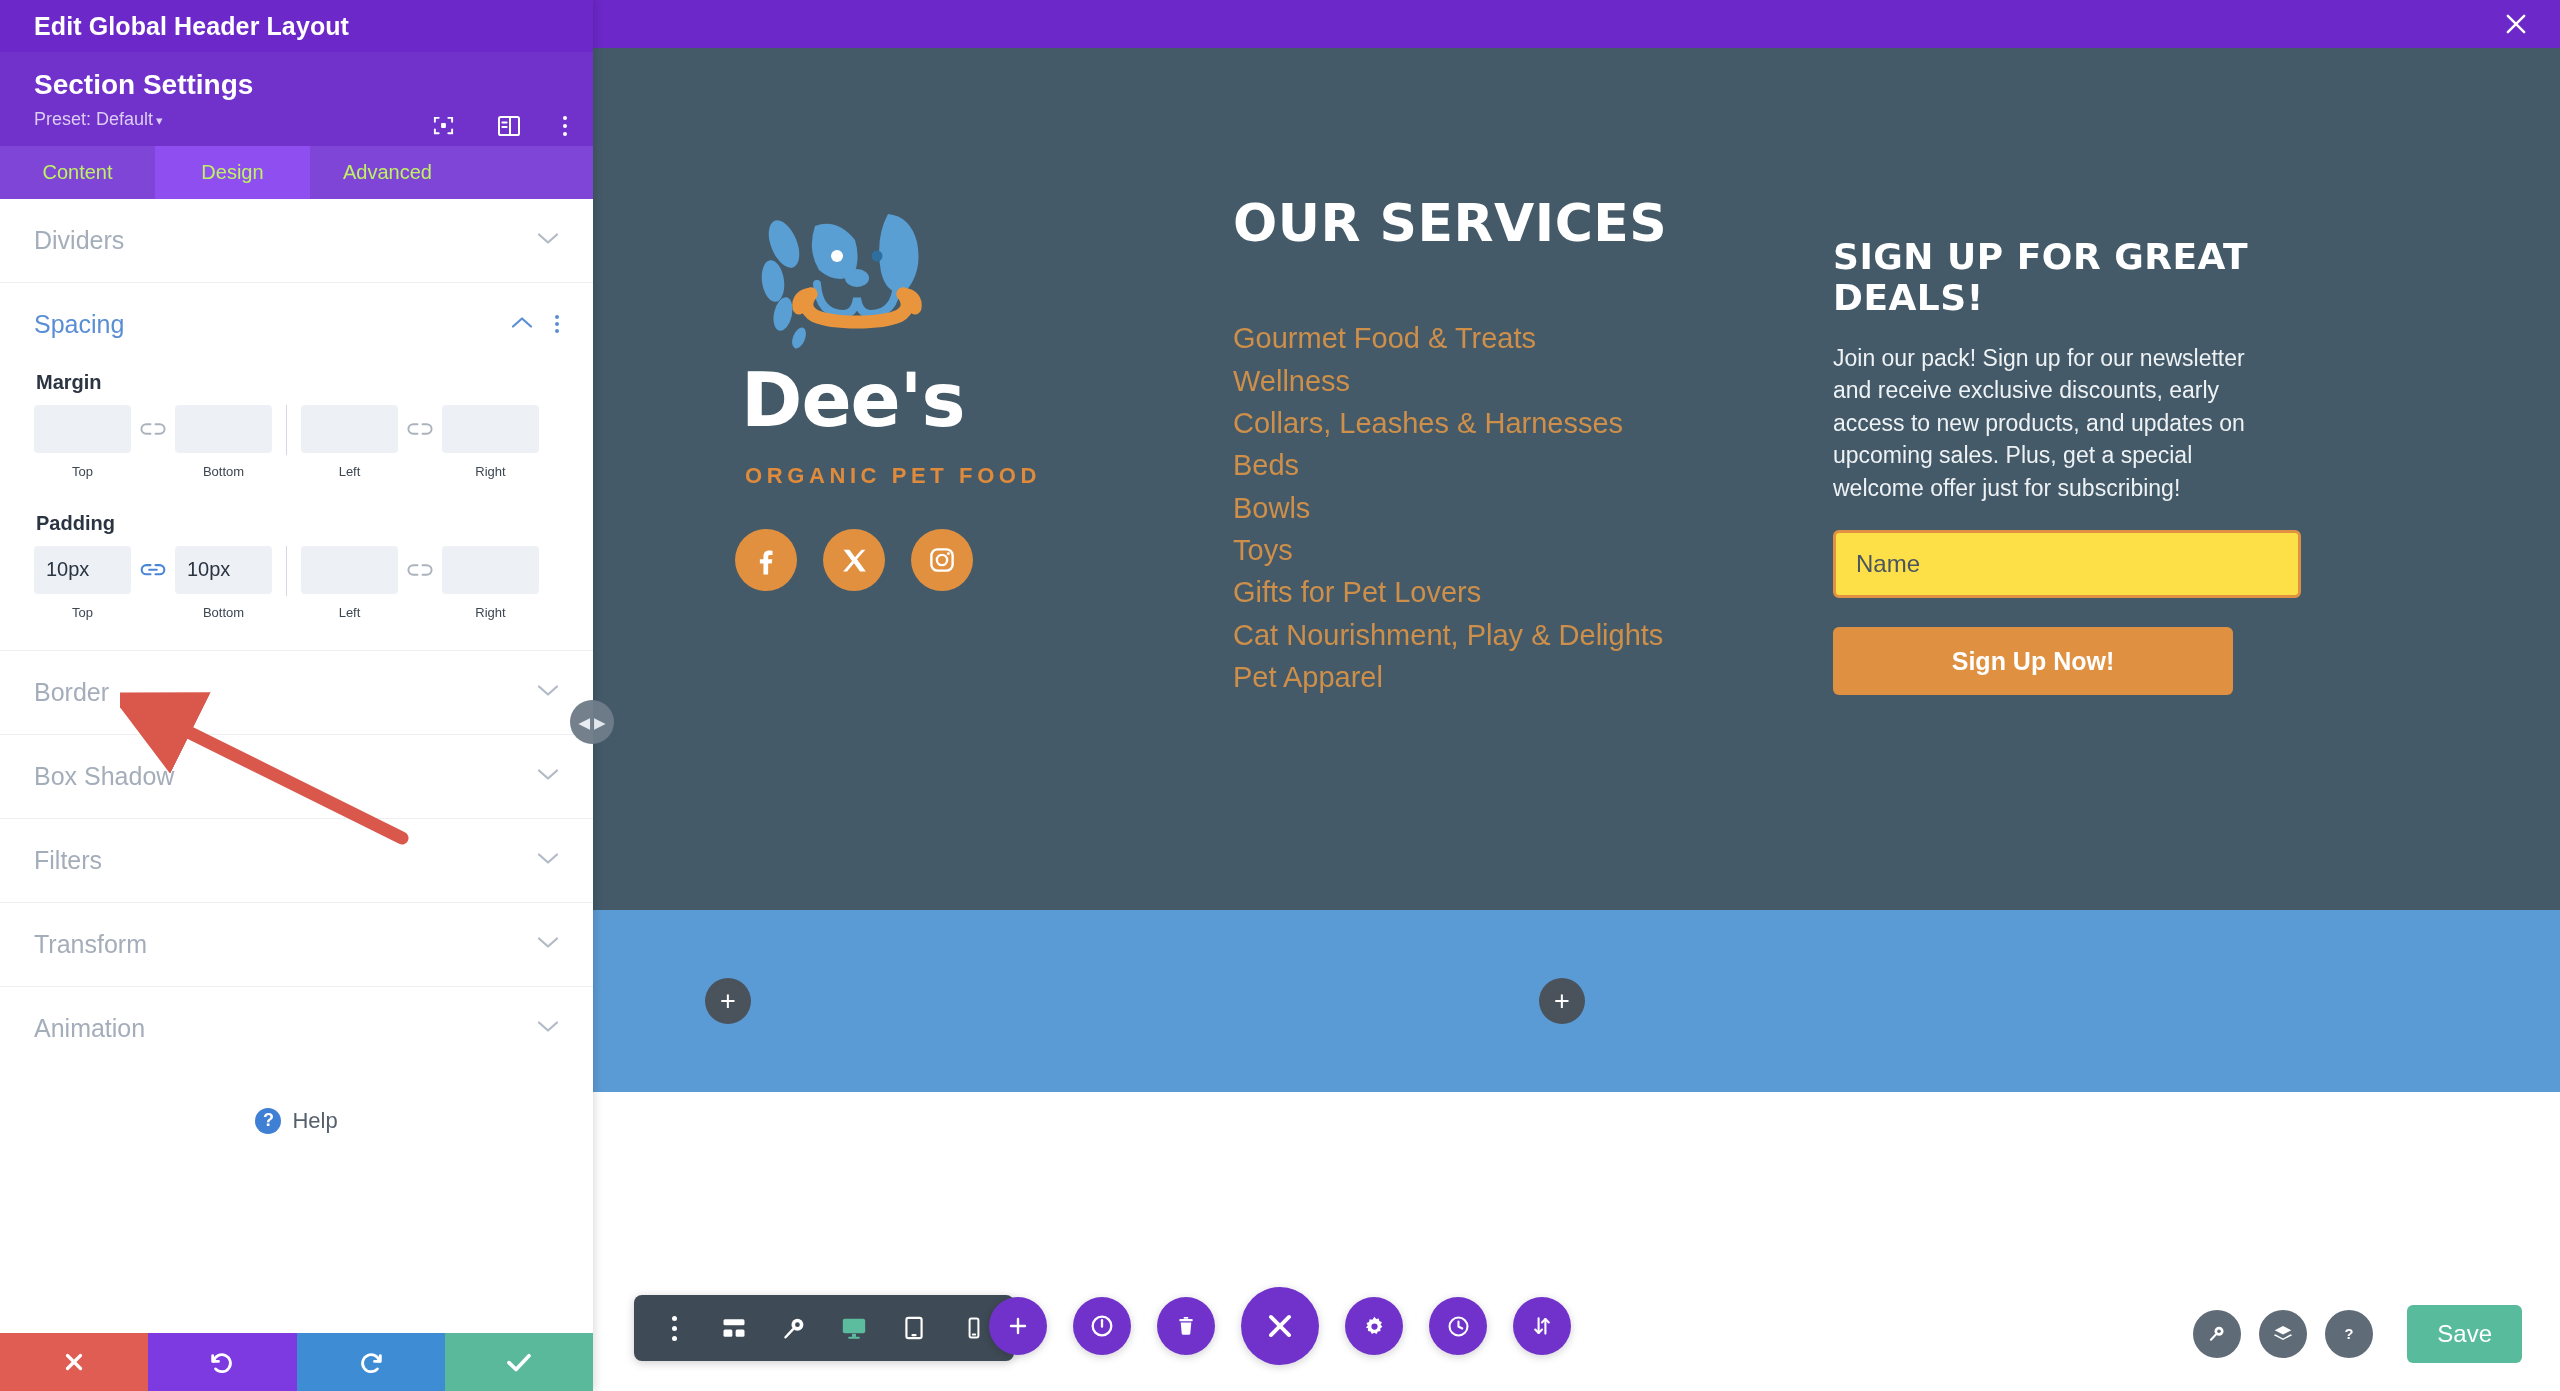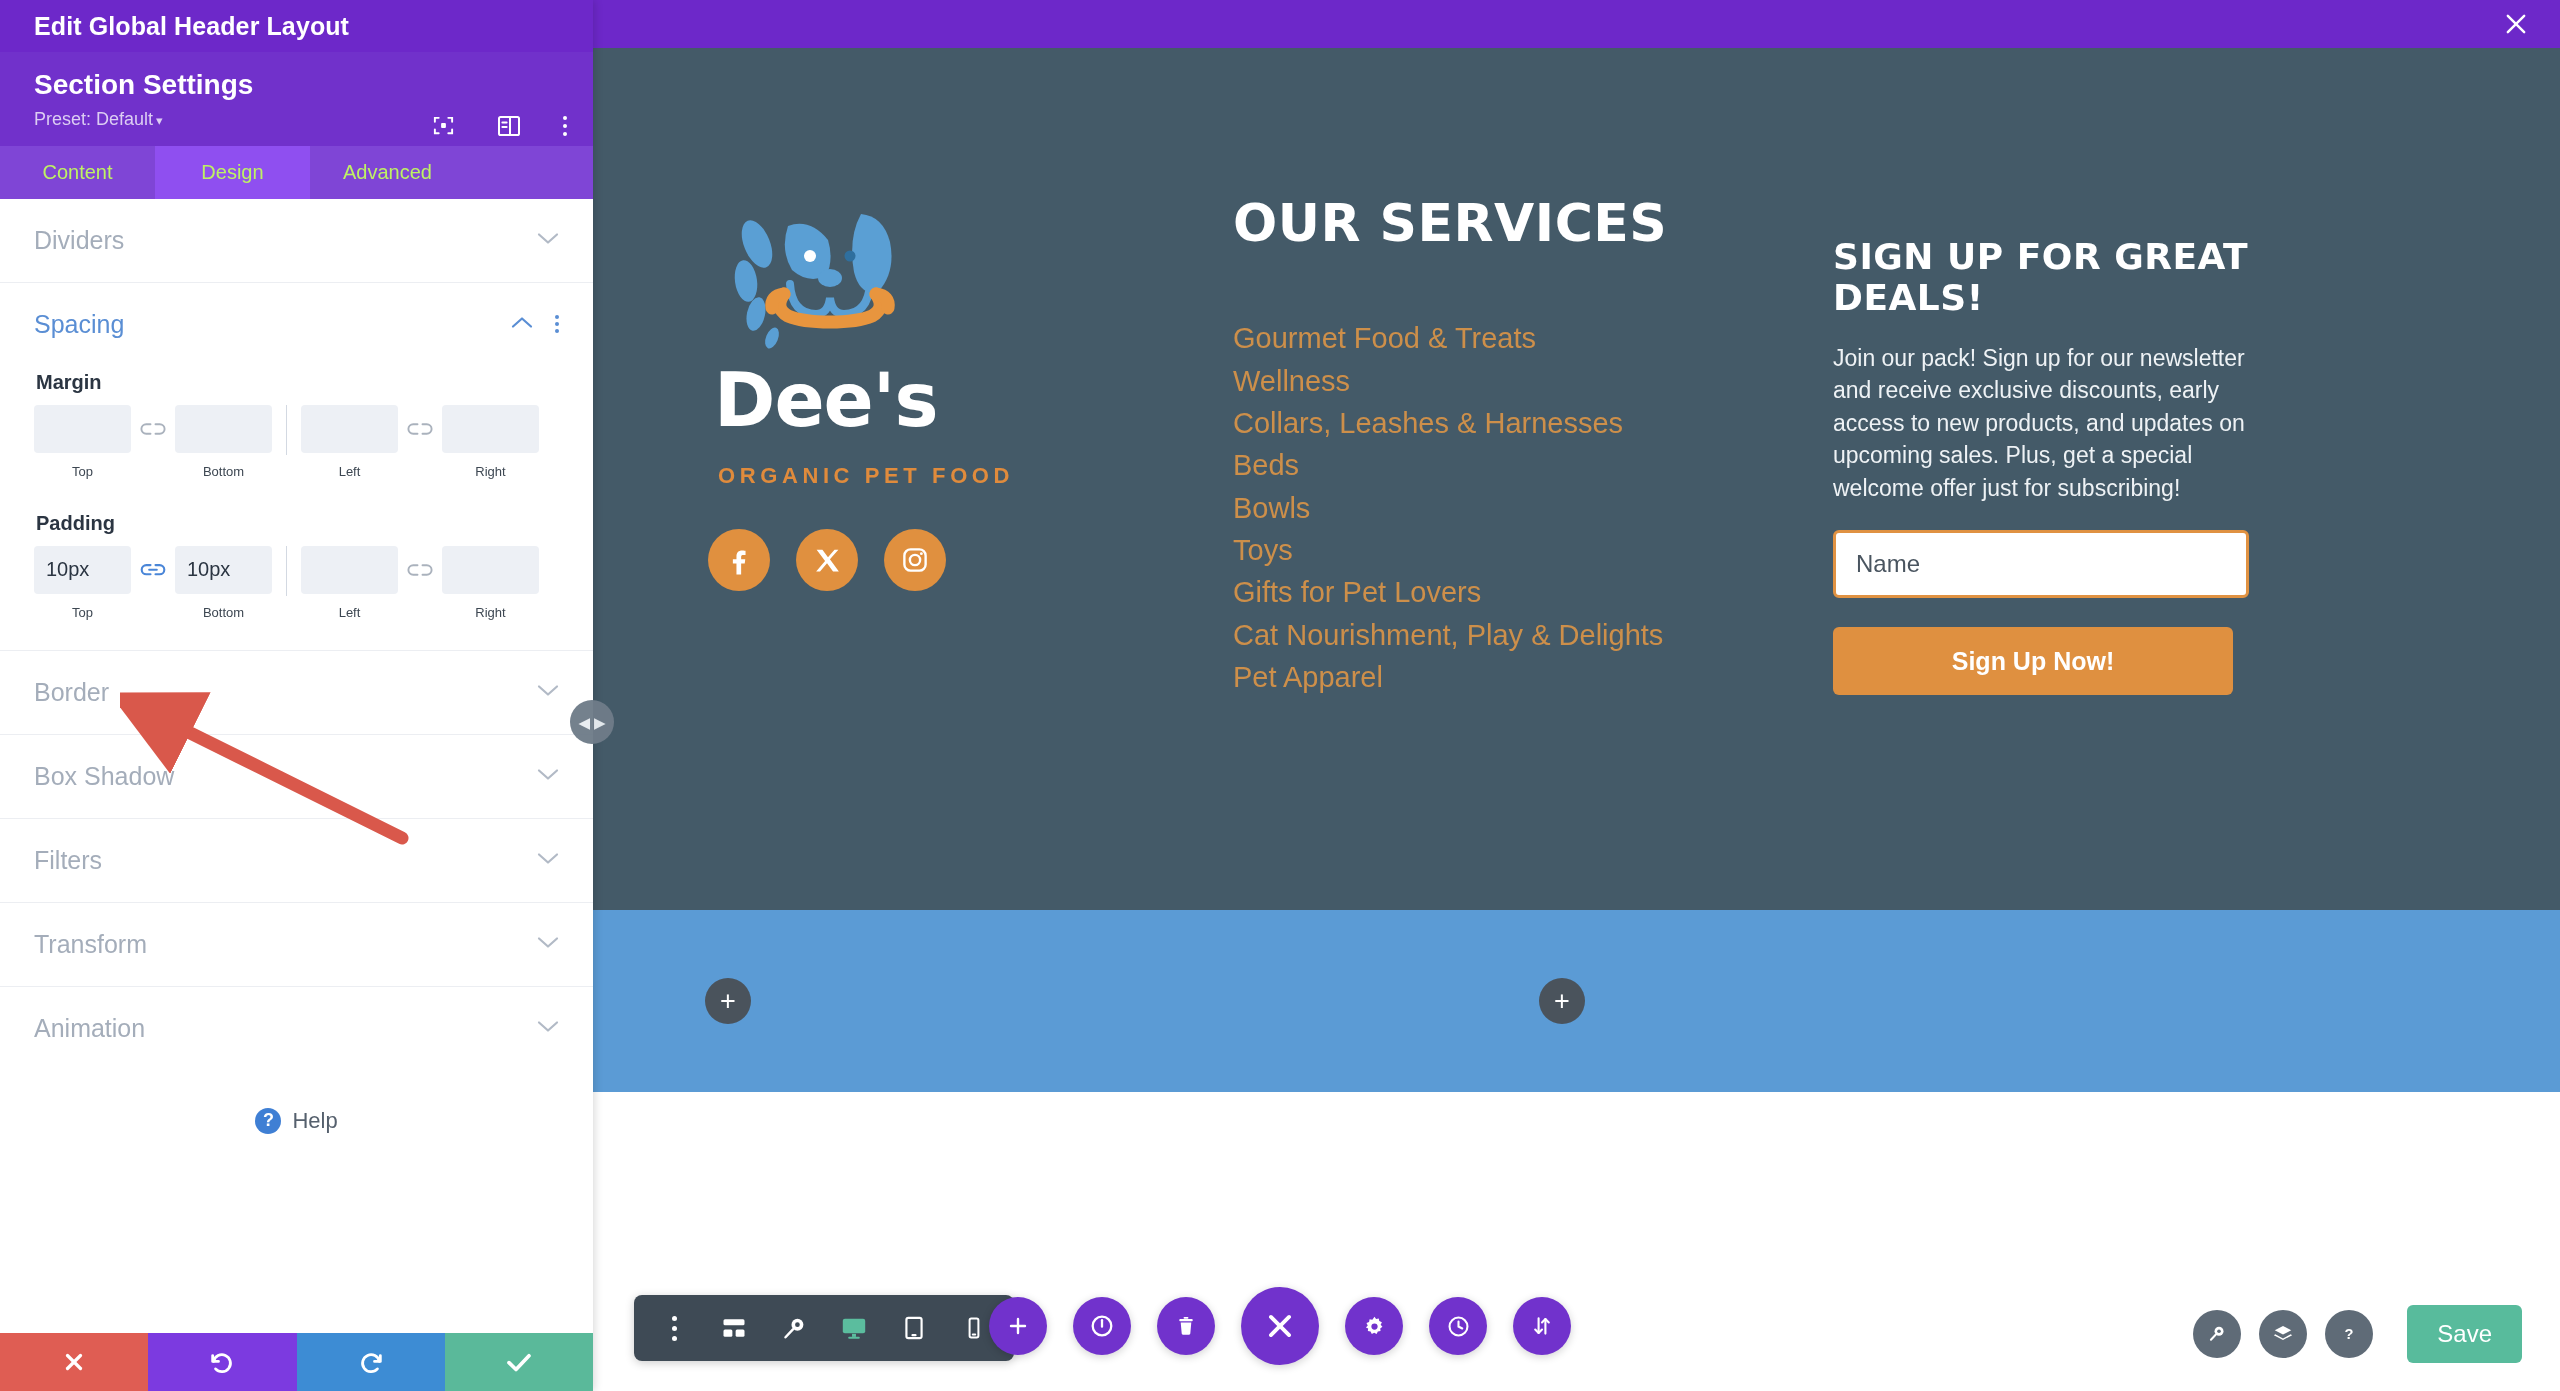--- a/index.html
+++ b/index.html
@@ -129,21 +129,21 @@
   .preview {
     position: absolute; left: 593px; top: 48px;
     width: 1967px; height: 1343px;
     background: #ffffff; overflow: hidden;
   }
   .footer-dark {
     background: #445a68; height: 862px; width: 100%;
     display: flex; padding: 60px 0 0 0; position: relative;
   }
   .col { position: relative; }
-  .col-logo { width: 640px; padding-left: 93px; padding-top: 78px; }
+  .col-logo { width: 640px; padding-left: 120px; padding-top: 78px; }
   .col-serv { width: 600px; padding-top: 86px; }
   .col-form { width: 660px; padding-top: 128px; }
 
   
   .logo-mark { width: 200px; height: 175px; margin-left: 42px; }
   .brand-word {
     font-family: "DejaVu Sans", sans-serif;
     font-size: 74px; font-weight: 700; color: #fff;
     letter-spacing: -1px; margin-top: -4px; margin-left: 28px;
   }
@@ -169,22 +169,22 @@
     color: #cd8f4a; font-size: 29px; line-height: 1.46;
     cursor: pointer;
   }
 
   .form-head { font-size: 36px; line-height: 1.14; width: 430px; }
   .form-desc {
     color: #eef2f5; font-size: 23px; line-height: 1.41;
     margin-top: 24px; width: 420px;
   }
   .f-input {
-    display: block; width: 416px; height: 68px;
-    background: #ffffff; border: 3px solid #e09242; border-radius: 6px;
+    display: block; width: 468px; height: 68px;
+    background: #fde047; border: 3px solid #e09242; border-radius: 6px;
     margin-top: 26px; padding: 0 20px; font-size: 24px; color: #3b4551;
     font-family: "Liberation Sans", sans-serif;
   }
   .f-input::placeholder { color: #4a5560; }
   .f-btn {
     display: block; width: 400px; height: 68px; margin-top: 29px;
     background: #df9040; border: none; border-radius: 6px;
     color: #fff; font-size: 25px; font-weight: 700; cursor: pointer;
     font-family: "Liberation Sans", sans-serif;
   }

